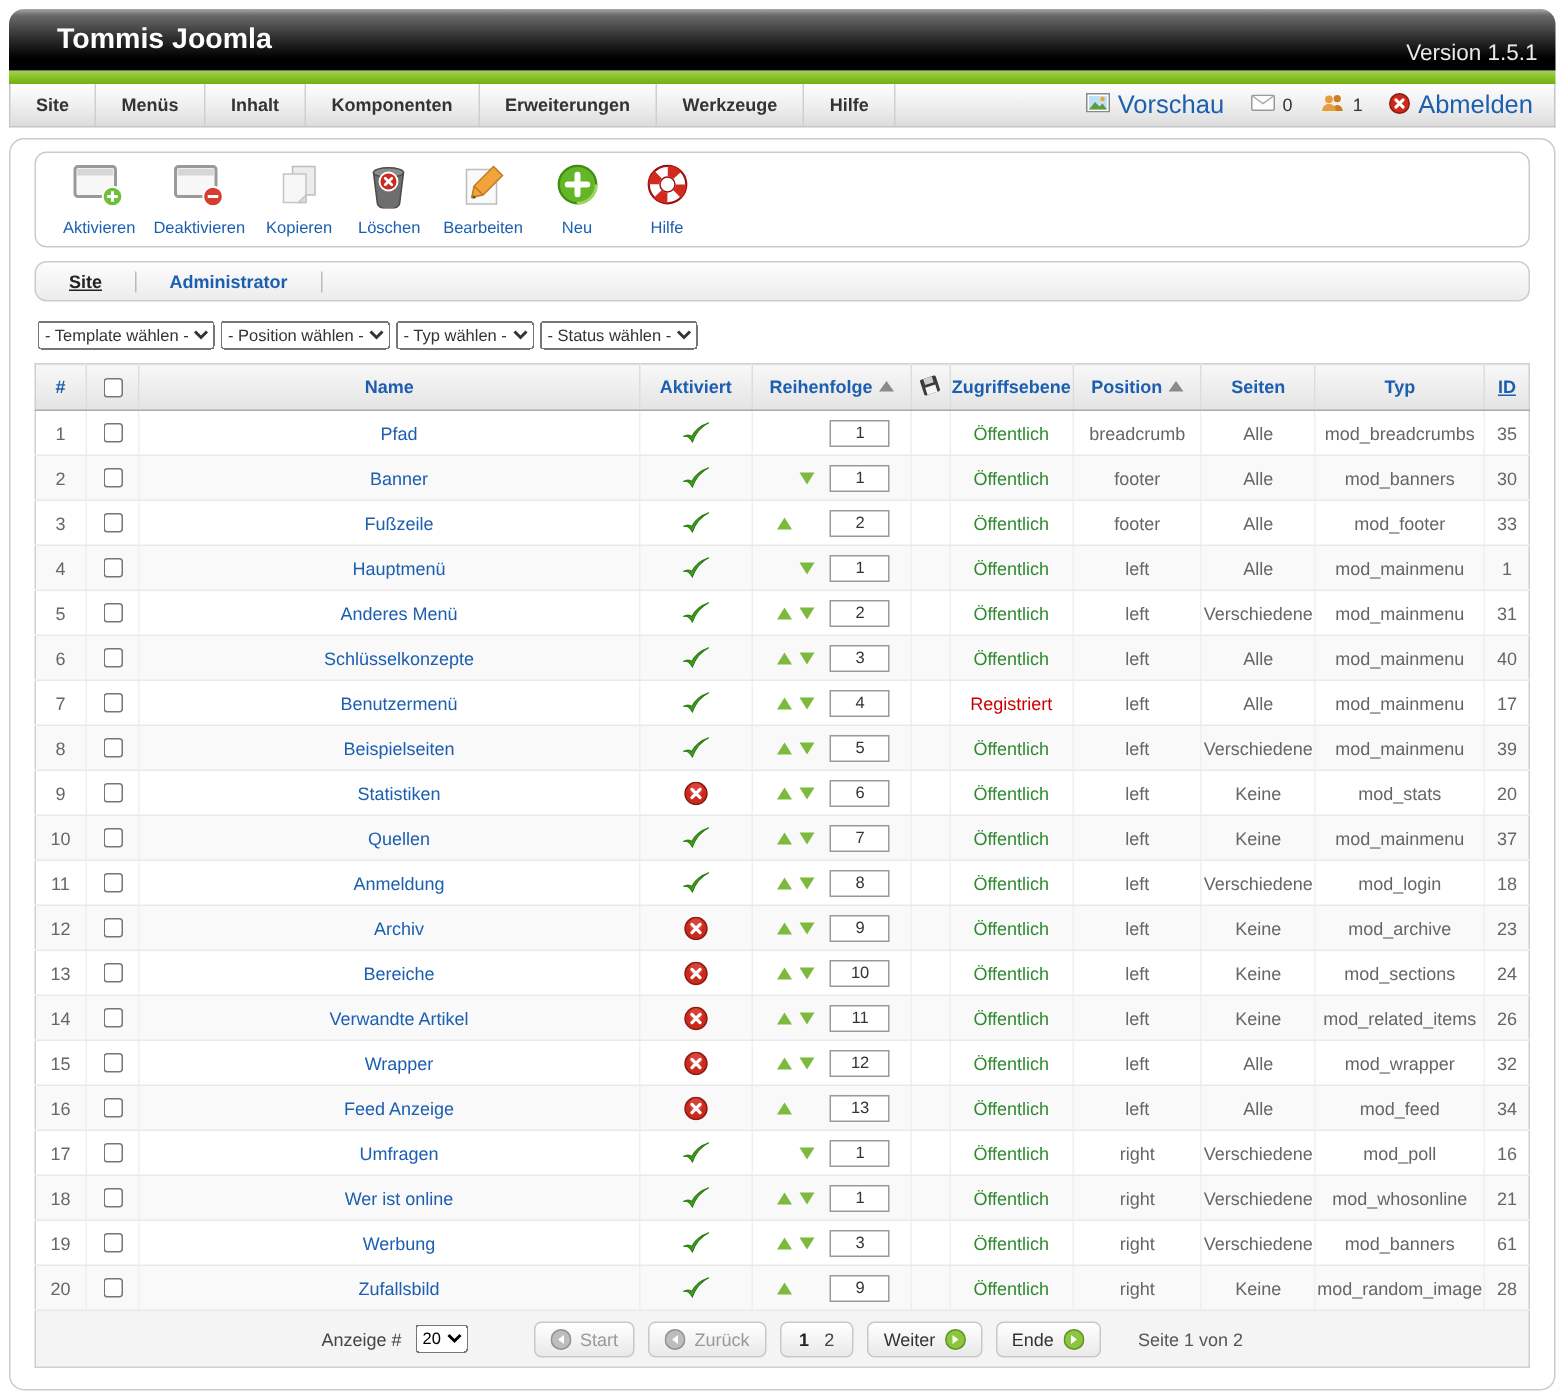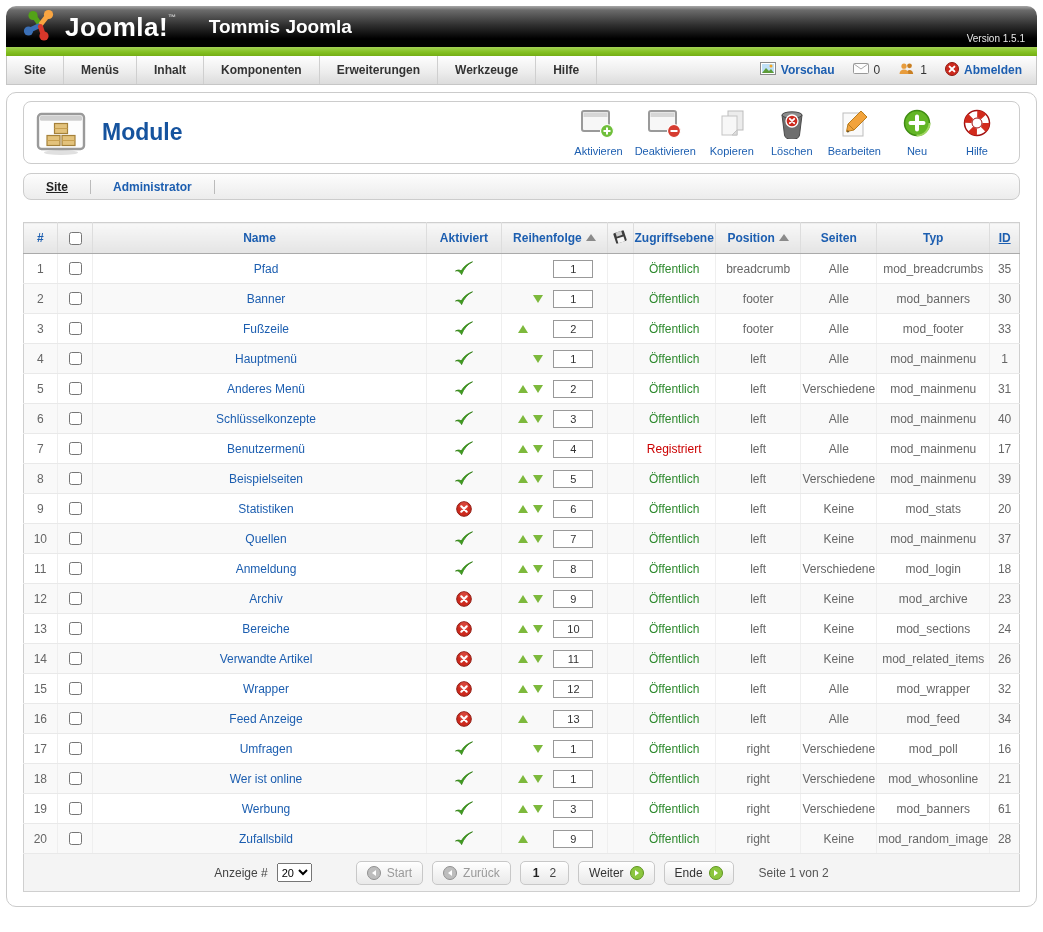--- a/index.html
+++ b/index.html
@@ -12,37 +12,37 @@
   .top-header {
     margin:6px 6px 0; height:41px; position:relative;
     border-radius:10px 10px 0 0;
     background:linear-gradient(180deg,#a8a8a8 0%,#6b6b6b 10%,#2d2d2d 48%,#000 80%,#000 100%);
     display:flex; align-items:center;
   }
   .logo-wrap { display:flex; align-items:center; margin-left:16px; gap:7px; }
   .logo-text { color:#fff; font-size:26px; font-weight:bold; letter-spacing:0.5px; line-height:1; }
   .logo-tm { color:#ccc; font-size:8px; vertical-align:top; }
   .site-title { color:#fff; font-size:19px; font-weight:bold; margin-left:32px; }
-  .version { position:absolute; right:12px; bottom:3px; color:#e9e9e9; font-size:10px; }
+  .version { position:absolute; right:12px; bottom:3px; color:#e9e9e9; font-size:15px; }
   
   .green-bar { margin:0 6px; height:9px; background:linear-gradient(180deg,#a3d155 0%,#84c122 55%,#74ad14 100%); }
   
   .menubar {
     margin:0 6px; height:29px; border:1px solid #c6c6c6; border-top:none;
     background:linear-gradient(180deg,#fefefe 0%,#ececec 60%,#dcdcdc 100%);
     display:flex; justify-content:space-between; align-items:stretch;
   }
   .menu-items { display:flex; }
   .menu-item {
     padding:0 17px; line-height:28px; font-weight:bold; color:#333; font-size:12px;
     border-right:1px solid #cfcfcf; cursor:pointer;
   }
   .status-items { display:flex; align-items:center; gap:18px; padding-right:14px; }
   .status-item { display:flex; align-items:center; gap:5px; cursor:pointer; }
-  .status-label { color:#1c5eb0; font-size:12px;font-weight:bold; }
+  .status-label { color:#1c5eb0; font-size:17px; }
   .status-count { color:#333; font-size:12px; }
   
   .main-box {
     margin:7px 6px 0; border:1px solid #cbcbcb; border-radius:10px;
     padding:8px 16px 14px; background:#fff;
   }
   
   .toolbar-box {
     border:1px solid #ccc; border-radius:8px; padding:6px 12px;
     display:flex; justify-content:space-between; align-items:center; min-height:62px;
@@ -111,35 +111,20 @@
   .pg-page-current { font-weight:bold; color:#222; }
   .pg-page-link { color:#444; cursor:pointer; }
   .pg-select { font-size:11px; height:19px; font-family:inherit; }
   .pg-info { margin-left:16px; color:#555; }
   .check-cell svg, .x-cell svg { vertical-align:middle; cursor:pointer; }
 </style>
 </head>
 <body>
 
 <div class="top-header">
-  <div class="logo-wrap">
-    <span>
-      <svg width="36" height="34" viewBox="0 0 36 34">
-        <path d="M12 8 L18 16.5" stroke="#53a318" stroke-width="5" stroke-linecap="round"></path>
-          <circle cx="11" cy="7.5" r="4.6" fill="#53a318"></circle>
-        <path d="M26 7 L19 16" stroke="#f9a541" stroke-width="5" stroke-linecap="round"></path>
-          <circle cx="26.5" cy="6.5" r="4.6" fill="#f9a541"></circle>
-        <path d="M7 22.5 L16.5 18" stroke="#3b6fb6" stroke-width="5" stroke-linecap="round"></path>
-          <circle cx="6.5" cy="23" r="4.6" fill="#3b6fb6"></circle>
-        <path d="M21.5 27.5 L18.5 18.5" stroke="#d9372a" stroke-width="5" stroke-linecap="round"></path>
-          <circle cx="22" cy="28" r="4.6" fill="#d9372a"></circle>
-      </svg>
-    </span>
-    <span class="logo-text"><span>Joomla!</span><sup class="logo-tm">™</sup></span>
-  </div>
   <div class="site-title">Tommis Joomla</div>
   <div class="version">Version 1.5.1</div>
 </div>
 <div class="green-bar"></div>
 
 <div class="menubar">
   <div class="menu-items" id="menu-items">
       <div class="menu-item">Site</div>
       <div class="menu-item">Menüs</div>
       <div class="menu-item">Inhalt</div>
@@ -180,38 +165,20 @@
             <path d="M4.6 4.6 l4.8 4.8 M9.4 4.6 l-4.8 4.8" stroke="#fff" stroke-width="2" stroke-linecap="round"></path>
           </svg></span>
       <span class="status-label">Abmelden</span>
     </div>
   </div>
 </div>
 
 <div class="main-box">
 
   <div class="toolbar-box">
-    <div class="page-title-group">
-      <span class="module-icon-frame">
-        <svg width="52" height="46" viewBox="0 0 52 46">
-          <ellipse cx="25" cy="42.5" rx="17" ry="2.5" fill="#e0e0e0"></ellipse>
-          <rect x="2" y="4" width="46" height="35" rx="3.5" fill="#fdfdfd" stroke="#9a9a9a" stroke-width="2.4"></rect>
-          <rect x="4" y="5.8" width="42" height="5" rx="1.6" fill="#cfcfcf"></rect>
-          <g stroke="#a5813a" fill="#e3c27c" stroke-width="1.2">
-            <rect x="18.5" y="13.5" width="13" height="10"></rect>
-            <rect x="11" y="25.5" width="13" height="10"></rect>
-            <rect x="26" y="25.5" width="13" height="10"></rect>
-          </g>
-          <g stroke="#c8a050" stroke-width="1">
-            <path d="M18.5 18.5 h13 M11 30.5 h13 M26 30.5 h13"></path>
-          </g>
-        </svg>
-      </span>
-      <span class="page-title">Module</span>
-    </div>
     <div class="toolbar-buttons" id="toolbar-buttons">
         <div class="toolbar-btn">
           <span><svg width="36" height="31" viewBox="0 0 36 31">
               <rect x="2" y="3" width="27" height="20" rx="2" fill="#f7f7f7" stroke="#9a9a9a" stroke-width="2"></rect>
               <rect x="3.5" y="4.5" width="24" height="4.5" fill="#d6d6d6"></rect>
               <circle cx="27" cy="23" r="6.5" fill="#6fbf3a" stroke="#fff" stroke-width="1.2"></circle>
               <path d="M27 19.5 v7 M23.5 23 h7" stroke="#fff" stroke-width="2"></path>
             </svg></span>
           <span>Aktivieren</span>
         </div>
@@ -270,20 +237,26 @@
   </div>
 
   <div class="tab-strip" id="tab-strip">
       <span class="tab active">Site</span>
       <span class="tab-sep"></span>
       <span class="tab">Administrator</span>
       <span class="tab-sep"></span>
     </div>
 
   <div class="filter-row">
+    <div class="filter-right" id="filter-selects">
+        <select class="filter-select"><option>- Template wählen -</option></select>
+        <select class="filter-select"><option>- Position wählen -</option></select>
+        <select class="filter-select"><option>- Typ wählen -</option></select>
+        <select class="filter-select"><option>- Status wählen -</option></select>
+      </div>
   </div>
 
   <table class="module-table">
     <colgroup>
       <col style="width:34px">
         <col style="width:36px">
         <col style="width:338px">
         <col style="width:76px">
       <col style="width:106px">
         <col style="width:26px">

